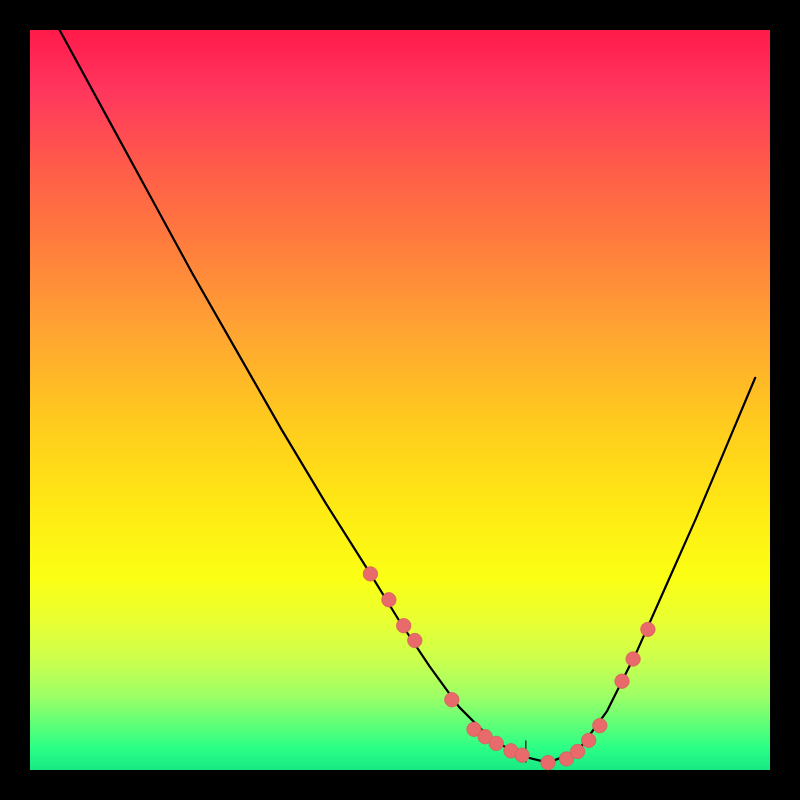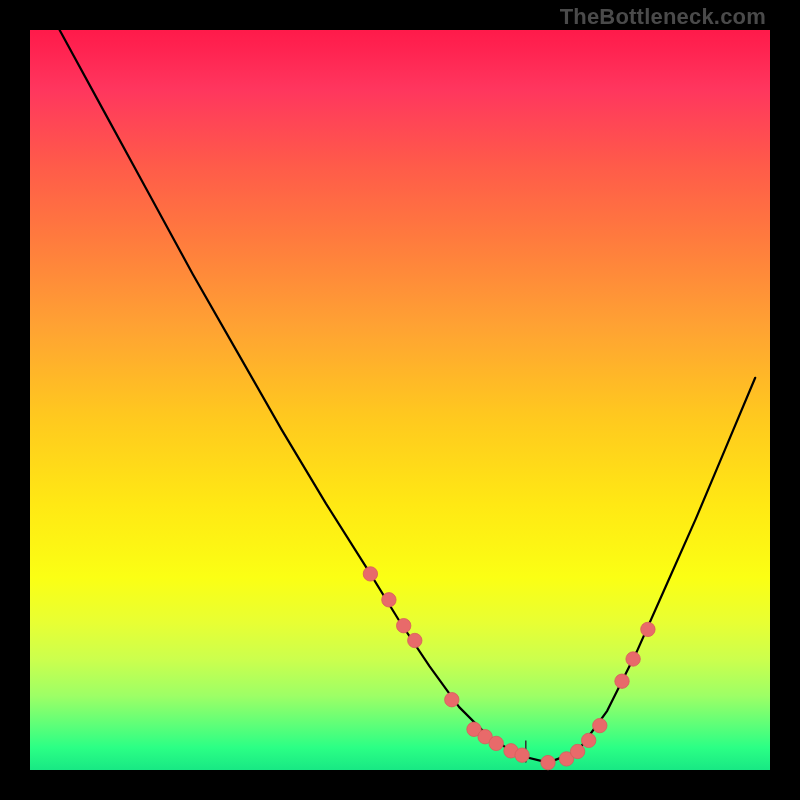--- a/index.html
+++ b/index.html
@@ -74,21 +74,20 @@
     stroke-width: 1.5;
   }
 </style>
 </head>
 <body>
 
 <div class="canvas-wrap">
 
   <div class="plot-area"></div>
 
-  <div class="watermark">TheBottleneck.com</div>
 
   <svg class="overlay" viewBox="0 0 740 740">
     <path id="curve-path" class="curve" d="M29.6 0.0 L74.0 81.4 L118.4 162.8 L162.8 244.2 L207.2 321.9 L251.6 399.6 L296.0 473.6 L340.4 543.9 L370.0 592.0 L399.6 636.4 L429.2 677.1 L458.8 706.7 L488.4 725.2 L518.0 732.6 L547.6 721.5 L577.2 680.8 L606.8 621.6 L636.4 555.0 L666.0 488.4 L695.6 418.1 L725.2 347.8"></path>
     <line id="center-tick" class="midtick" x1="495.8" x2="495.8" y1="732.6" y2="710.4"></line>
     <g id="dots-group">
         <circle class="dot" cx="340.4" cy="543.9" r="7.2"></circle>
         <circle class="dot" cx="358.9" cy="569.8" r="7.2"></circle>
         <circle class="dot" cx="373.7" cy="595.7" r="7.2"></circle>
         <circle class="dot" cx="384.8" cy="610.5" r="7.2"></circle>
         <circle class="dot" cx="421.8" cy="669.7" r="7.2"></circle>

